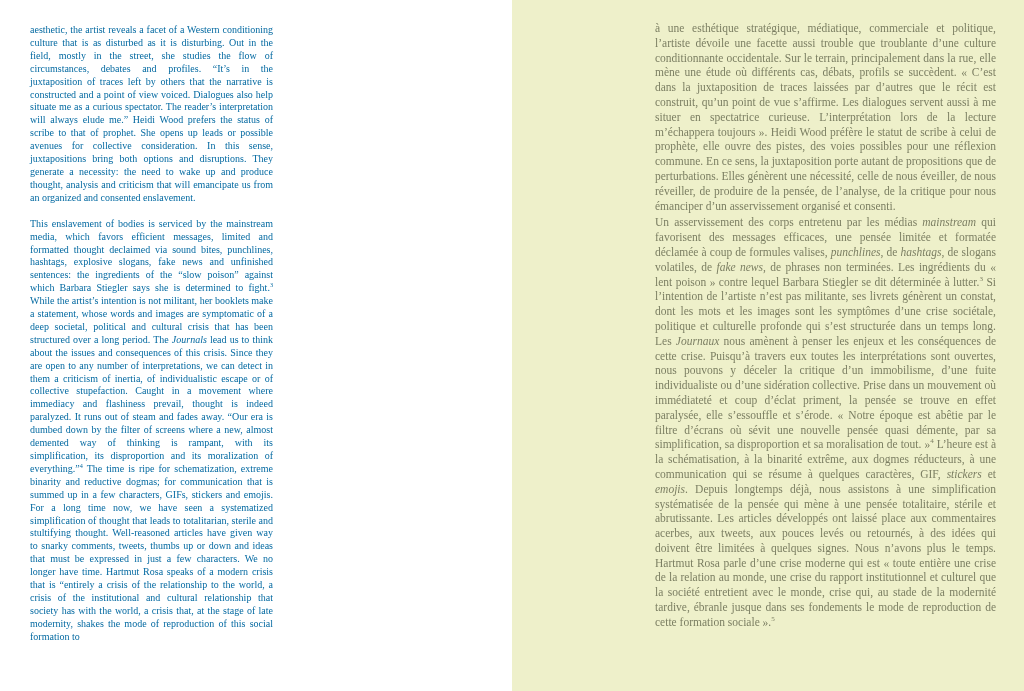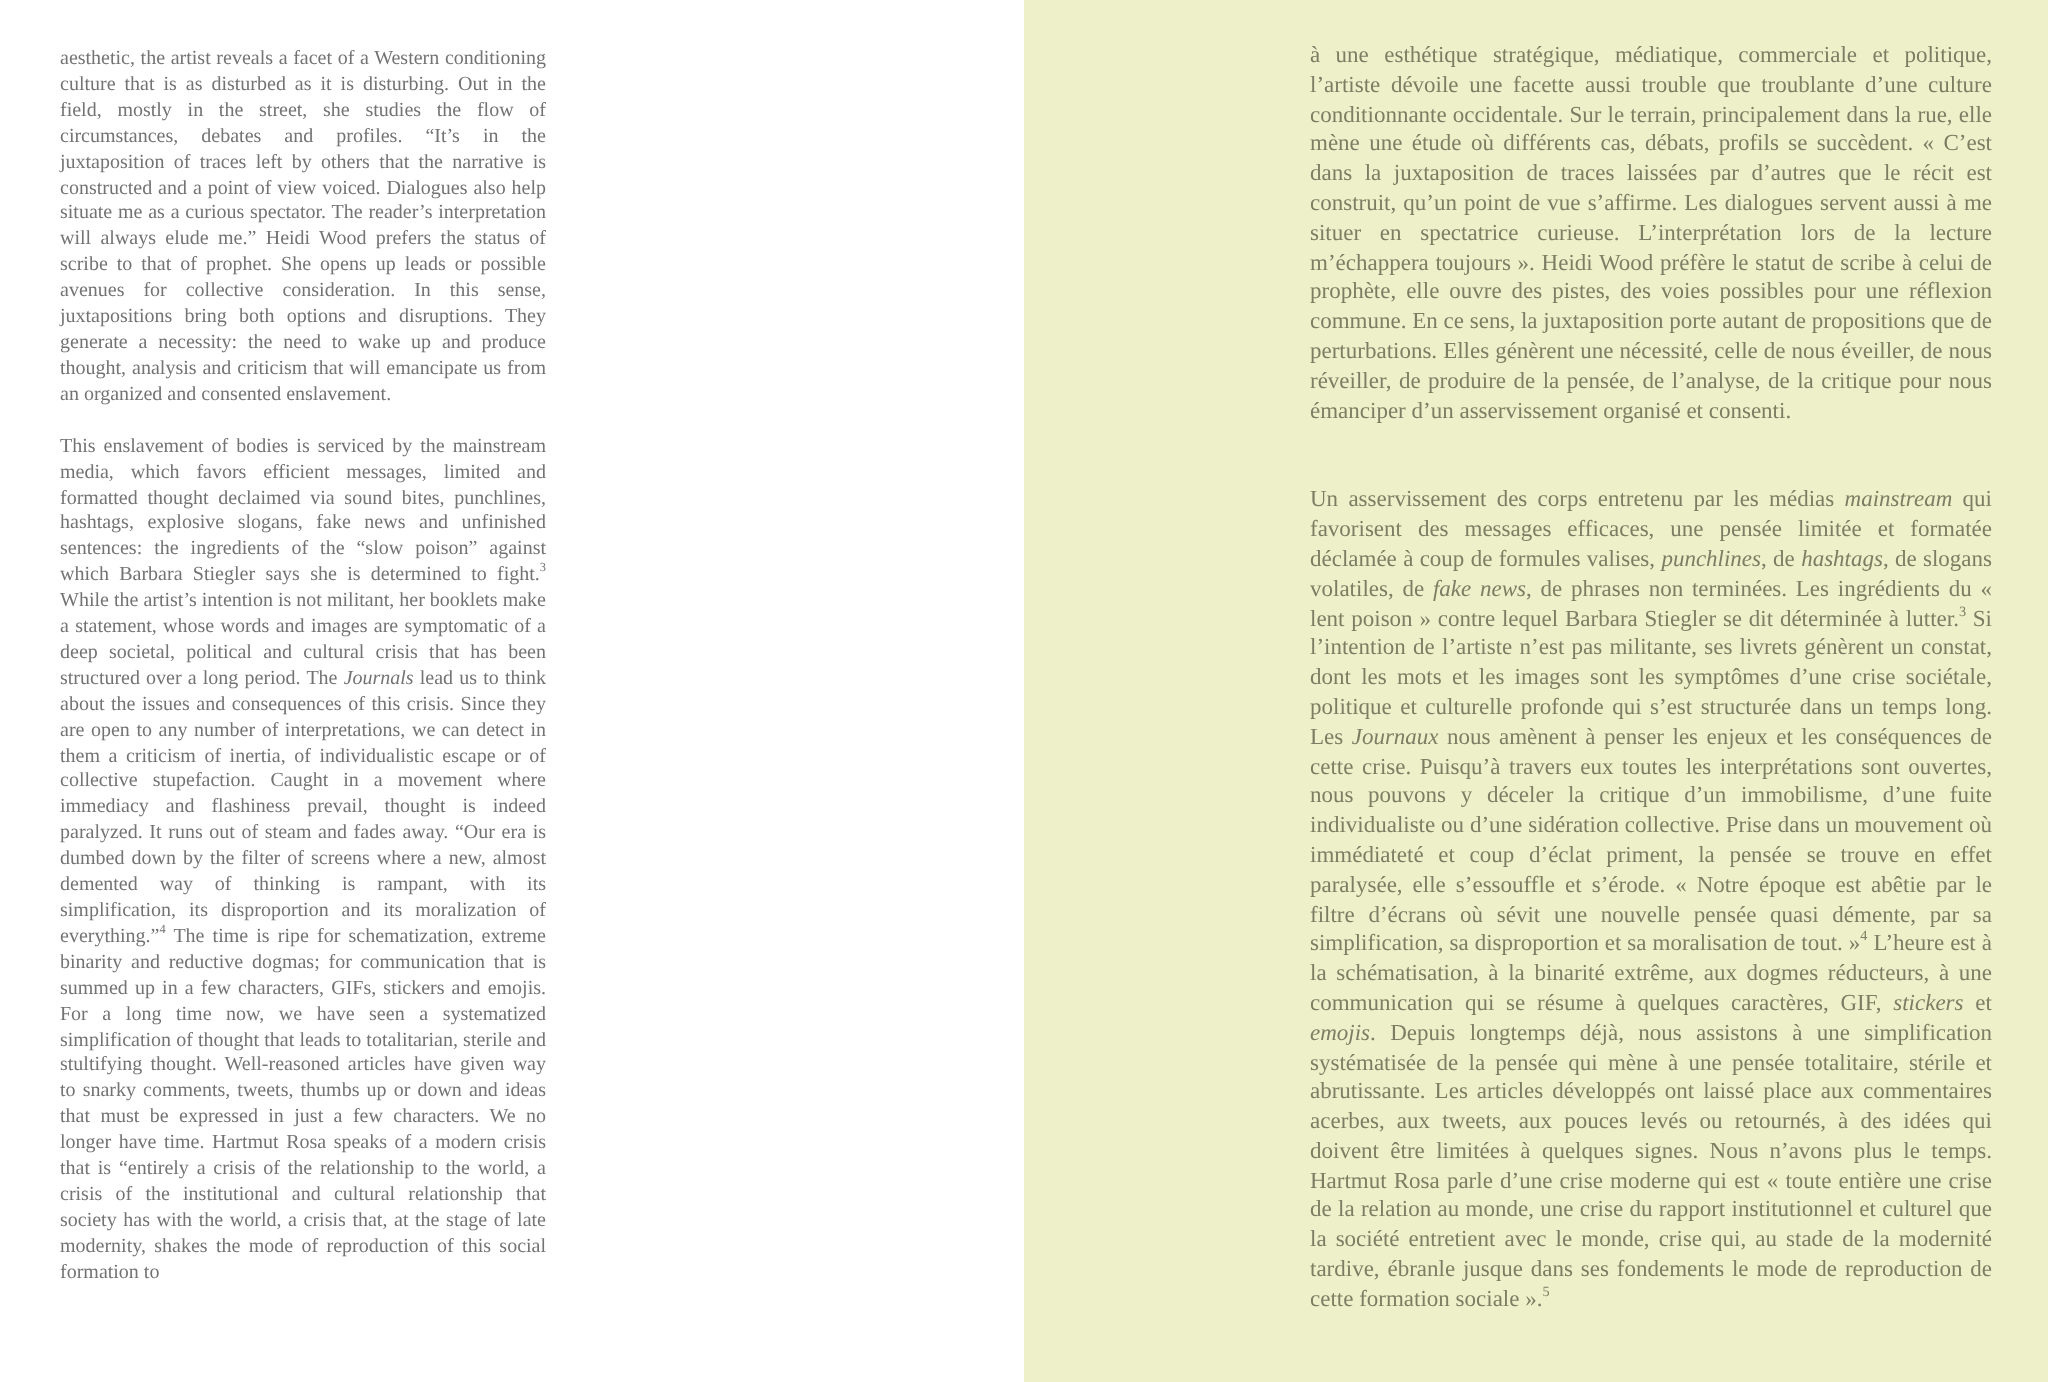--- a/index.html
+++ b/index.html
@@ -44,34 +44,34 @@
     top: 21px;
     width: 341px;
     font-size: 11.5px;
     line-height: 14.8px;
   }
   .para {
     margin: 0;
     padding: 0;
   }
   .page-left .para { margin-bottom: 13px; }
-  .page-right .para { margin-bottom: 30px; }
+  .page-right .para { margin-bottom: 2px; }
   .para:last-child { margin-bottom: 0; }
   .para sup {
     font-size: 0.62em;
     line-height: 0;
     vertical-align: super;
   }
   .para i { }
 </style>
 </head>
 <body>
 
 <div class="spread">
-  <div class="page page-left" lang="en" style="background: rgb(255, 255, 255); color: #737373;">
+  <div class="page page-left" lang="en" style="background: rgb(255, 255, 255); color: #0369a1;">
     <div class="text-column">
         <p class="para"><span>aesthetic, the artist reveals a facet of a Western conditioning culture that is as disturbed as it is disturbing. Out in the field, mostly in the street, she studies the flow of circumstances, debates and profiles. “It’s in the juxtaposition of traces left by others that the narrative is constructed and a point of view voiced. Dialogues also help situate me as a curious spectator. The reader’s interpretation will always elude me.” Heidi Wood prefers the status of scribe to that of prophet. She opens up leads or possible avenues for collective consideration. In this sense, juxtapositions bring both options and disruptions. They generate a necessity: the need to wake up and produce thought, analysis and criticism that will emancipate us from an organized and consented enslavement.</span></p>
         <p class="para"><span>This enslavement of bodies is serviced by the mainstream media, which favors efficient messages, limited and formatted thought declaimed via sound bites, punchlines, hashtags, explosive slogans, fake news and unfinished sentences: the ingredients of the “slow poison” against which Barbara Stiegler says she is determined to fight.</span><sup>3</sup><span> While the artist’s intention is not militant, her booklets make a statement, whose words and images are symptomatic of a deep societal, political and cultural crisis that has been structured over a long period. The </span><i>Journals</i><span> lead us to think about the issues and consequences of this crisis. Since they are open to any number of interpretations, we can detect in them a criticism of inertia, of individualistic escape or of collective stupefaction. Caught in a movement where immediacy and flashiness prevail, thought is indeed paralyzed. It runs out of steam and fades away. “Our era is dumbed down by the filter of screens where a new, almost demented way of thinking is rampant, with its simplification, its disproportion and its moralization of everything.”</span><sup>4</sup><span> The time is ripe for schematization, extreme binarity and reductive dogmas; for communication that is summed up in a few characters, GIFs, stickers and emojis. For a long time now, we have seen a systematized simplification of thought that leads to totalitarian, sterile and stultifying thought. Well-reasoned articles have given way to snarky comments, tweets, thumbs up or down and ideas that must be expressed in just a few characters. We no longer have time. Hartmut Rosa speaks of a modern crisis that is “entirely a crisis of the relationship to the world, a crisis of the institutional and cultural relationship that society has with the world, a crisis that, at the stage of late modernity, shakes the mode of reproduction of this social formation to</span></p>
       </div>
   </div>
   <div class="page page-right" lang="fr" style="background: rgb(238, 240, 202); color: rgb(123, 126, 98);">
     <div class="text-column">
         <p class="para"><span>à une esthétique stratégique, médiatique, commerciale et politique, l’artiste dévoile une facette aussi trouble que troublante d’une culture conditionnante occidentale. Sur le terrain, principalement dans la rue, elle mène une étude où différents cas, débats, profils se succèdent. « C’est dans la juxtaposition de traces laissées par d’autres que le récit est construit, qu’un point de vue s’affirme. Les dialogues servent aussi à me situer en spectatrice curieuse. L’interprétation lors de la lecture m’échappera toujours ». Heidi Wood préfère le statut de scribe à celui de prophète, elle ouvre des pistes, des voies possibles pour une réflexion commune. En ce sens, la juxtaposition porte autant de propositions que de perturbations. Elles génèrent une nécessité, celle de nous éveiller, de nous réveiller, de produire de la pensée, de l’analyse, de la critique pour nous émanciper d’un asservissement organisé et consenti.</span></p>
         <p class="para"><span>Un asservissement des corps entretenu par les médias </span><i>mainstream</i><span> qui favorisent des messages efficaces, une pensée limitée et formatée déclamée à coup de formules valises, </span><i>punchlines</i><span>, de </span><i>hashtags</i><span>, de slogans volatiles, de </span><i>fake news</i><span>, de phrases non terminées. Les ingrédients du « lent poison » contre lequel Barbara Stiegler se dit déterminée à lutter.</span><sup>3</sup><span> Si l’intention de l’artiste n’est pas militante, ses livrets génèrent un constat, dont les mots et les images sont les symptômes d’une crise sociétale, politique et culturelle profonde qui s’est structurée dans un temps long. Les </span><i>Journaux</i><span> nous amènent à penser les enjeux et les conséquences de cette crise. Puisqu’à travers eux toutes les interprétations sont ouvertes, nous pouvons y déceler la critique d’un immobilisme, d’une fuite individualiste ou d’une sidération collective. Prise dans un mouvement où immédiateté et coup d’éclat priment, la pensée se trouve en effet paralysée, elle s’essouffle et s’érode. « Notre époque est abêtie par le filtre d’écrans où sévit une nouvelle pensée quasi démente, par sa simplification, sa disproportion et sa moralisation de tout. »</span><sup>4</sup><span> L’heure est à la schématisation, à la binarité extrême, aux dogmes réducteurs, à une communication qui se résume à quelques caractères, GIF, </span><i>stickers</i><span> et </span><i>emojis</i><span>. Depuis longtemps déjà, nous assistons à une simplification systématisée de la pensée qui mène à une pensée totalitaire, stérile et abrutissante. Les articles développés ont laissé place aux commentaires acerbes, aux tweets, aux pouces levés ou retournés, à des idées qui doivent être limitées à quelques signes. Nous n’avons plus le temps. Hartmut Rosa parle d’une crise moderne qui est « toute entière une crise de la relation au monde, une crise du rapport institutionnel et culturel que la société entretient avec le monde, crise qui, au stade de la modernité tardive, ébranle jusque dans ses fondements le mode de reproduction de cette formation sociale ».</span><sup>5</sup></p>
       </div>

